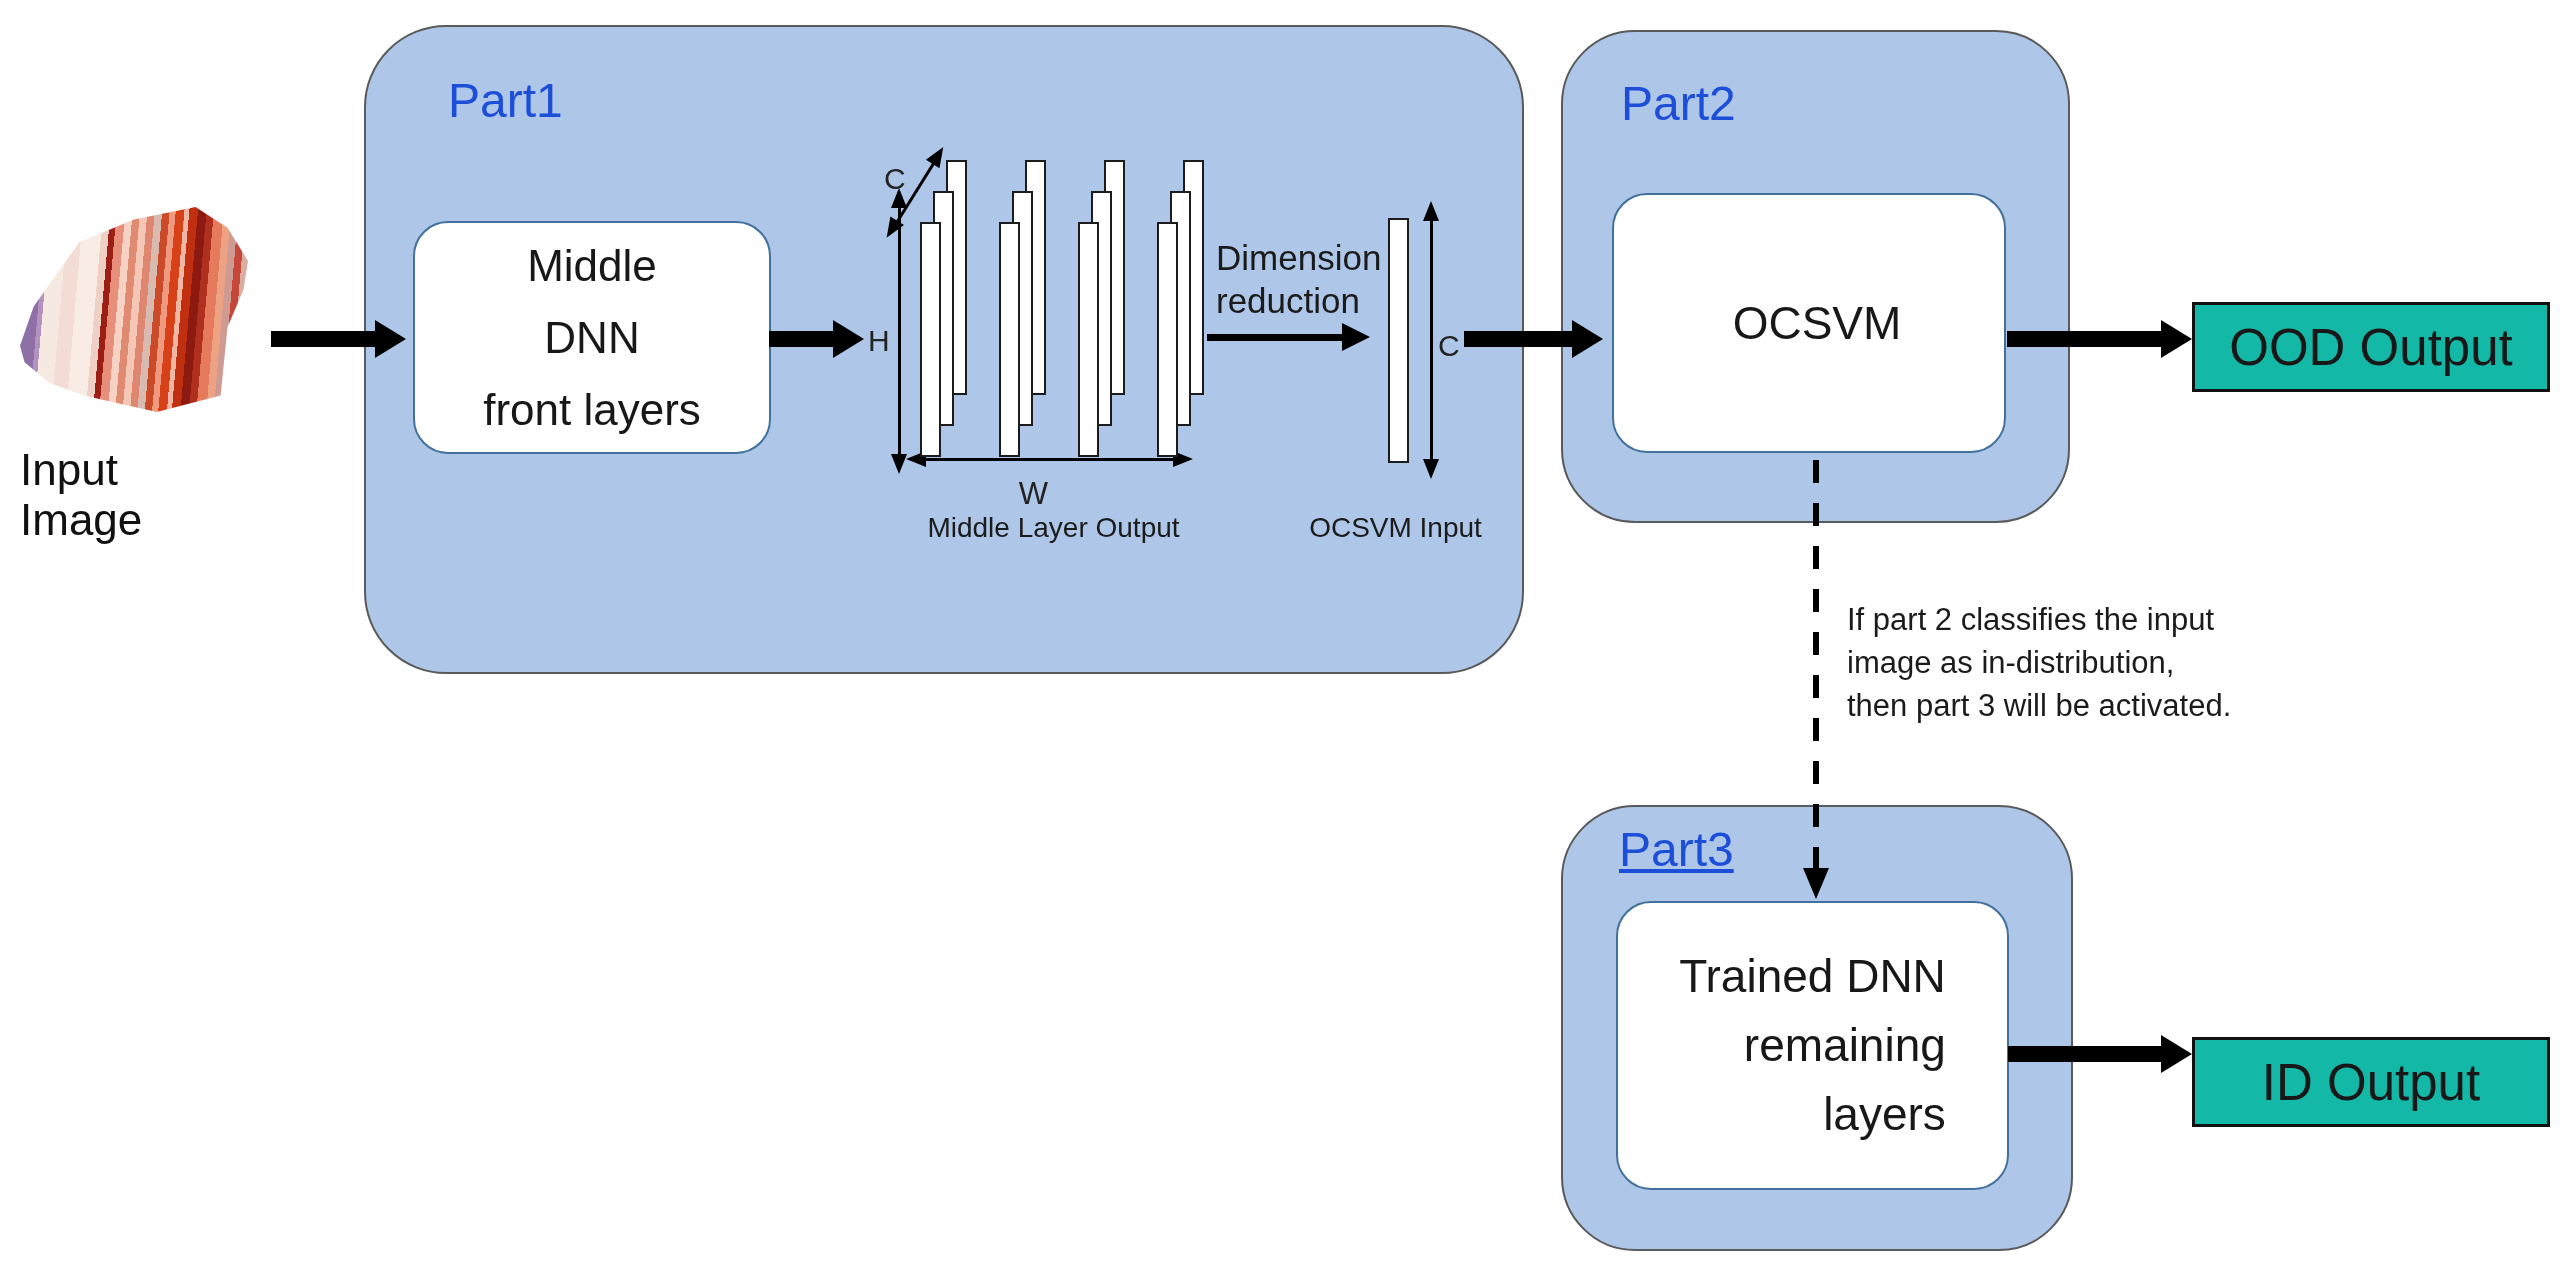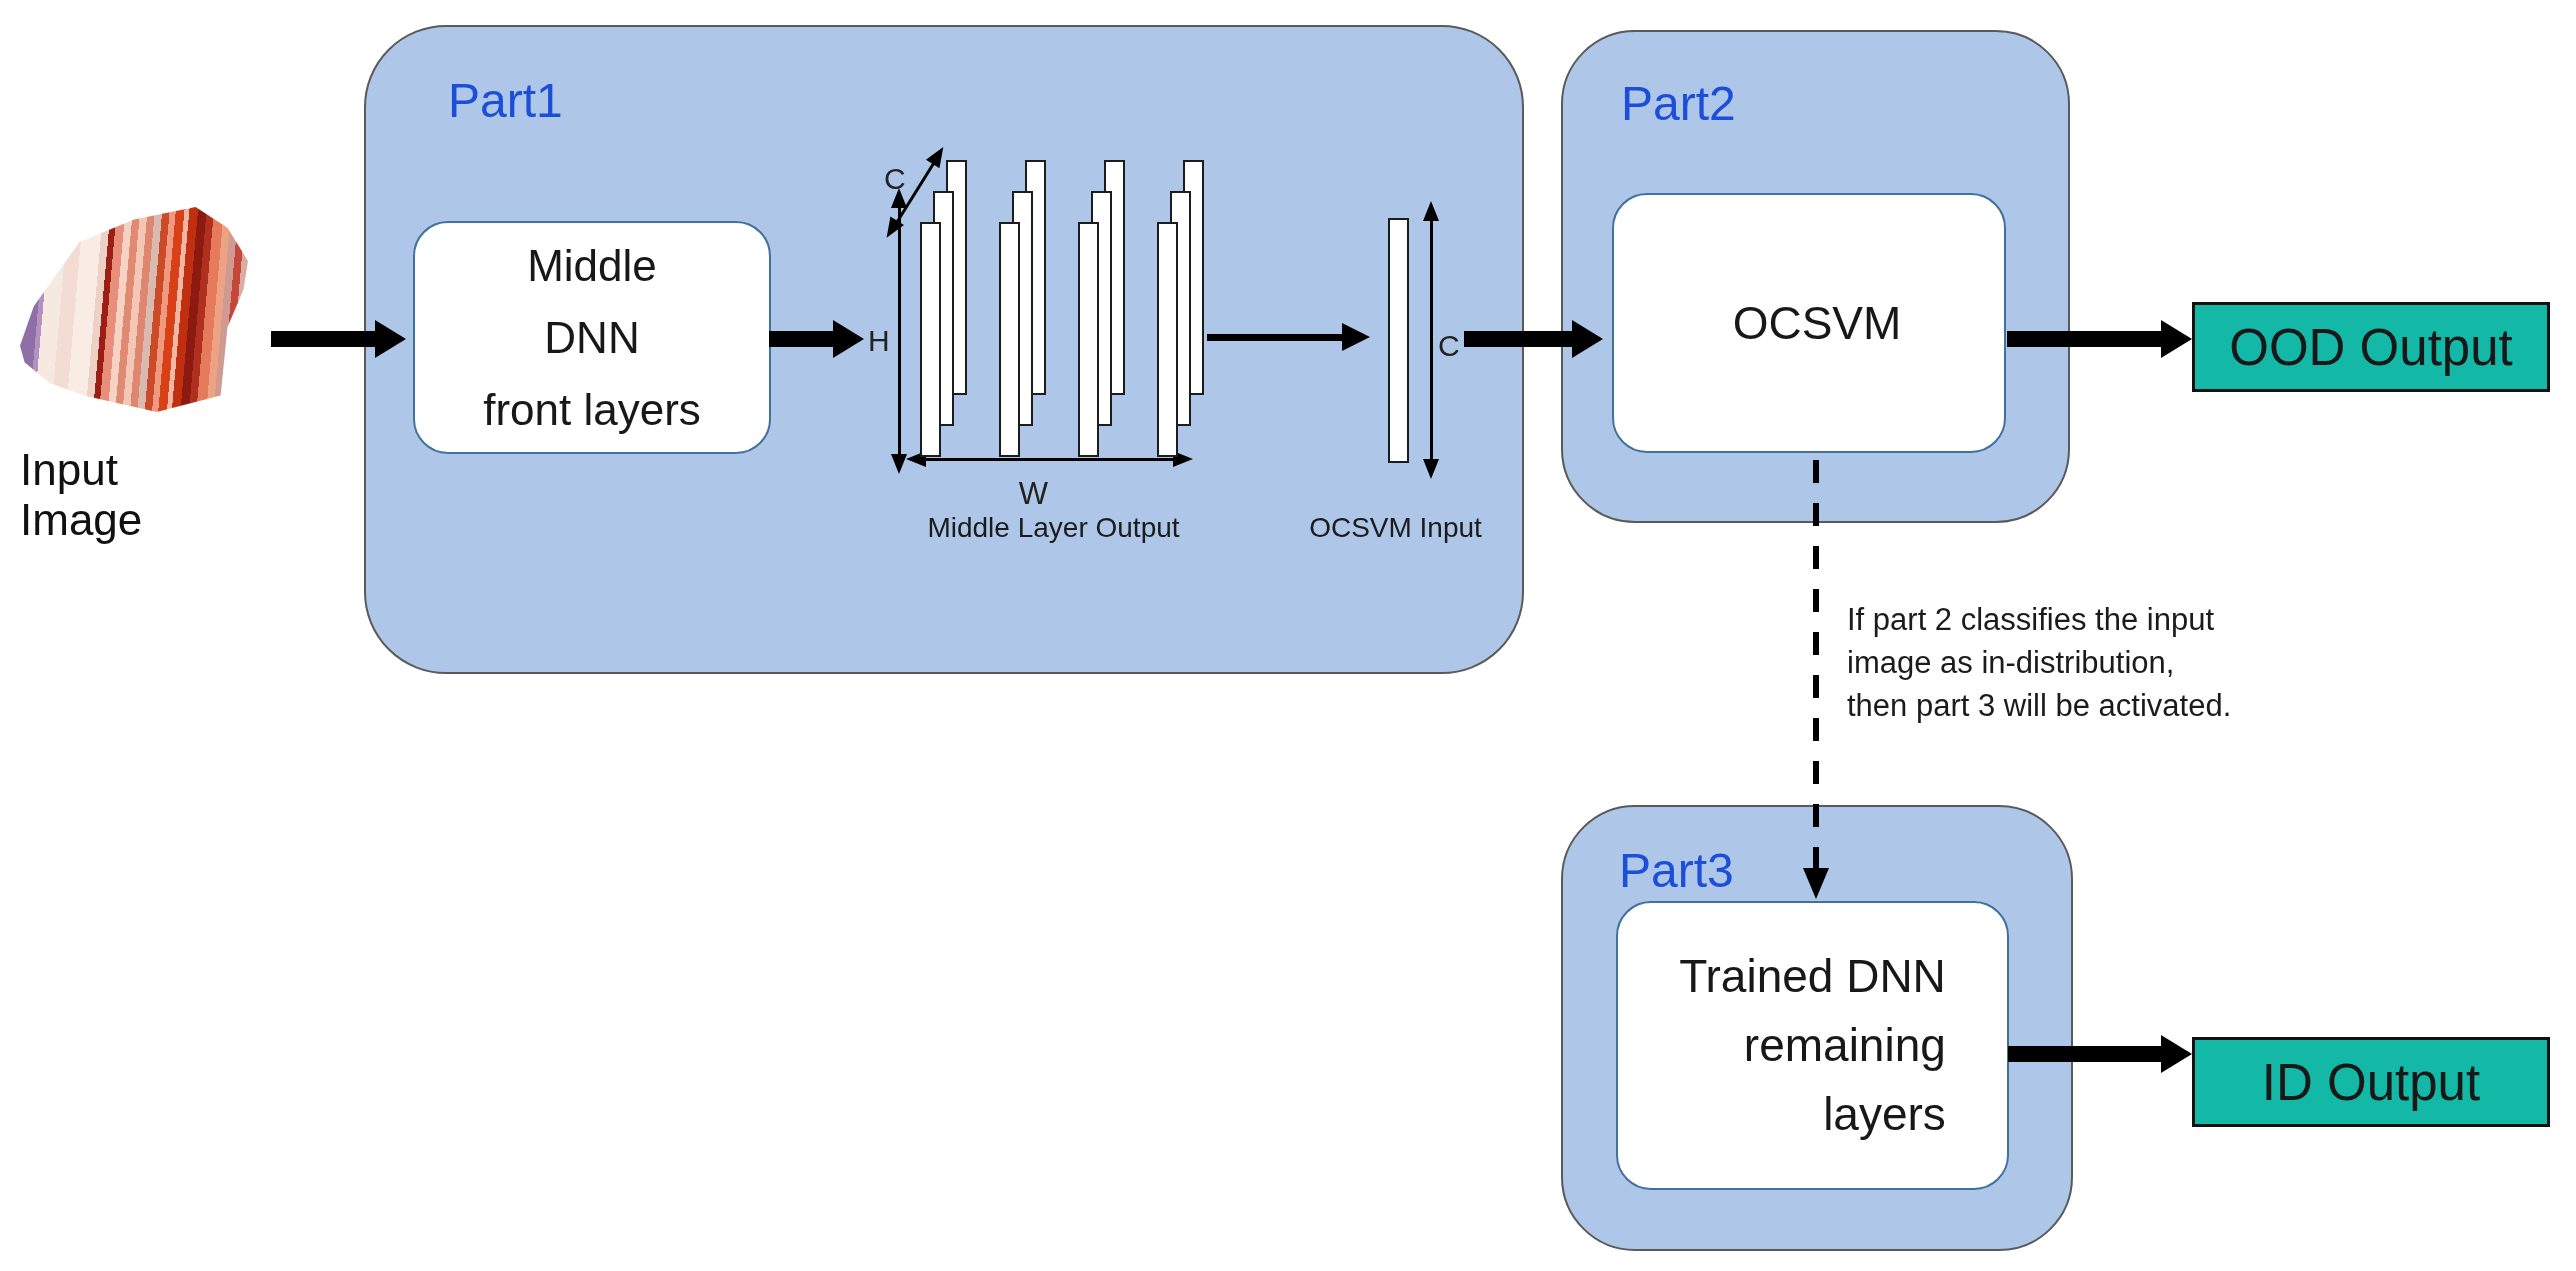--- a/index.html
+++ b/index.html
@@ -131,35 +131,37 @@
     <div class="dbl-h" style="left:514px;top:164px;width:71px;transform:rotate(-58deg);"></div>
 
     <div class="dim-label" style="left:502px;top:297px;">H</div>
     <div class="dbl-v" style="left:532px;top:179px;height:250px;"></div>
 
     <div class="dbl-h" style="left:558px;top:431px;width:251px;"></div>
     <div class="dim-label center" style="left:643px;top:449px;width:49px;font-size:31px;">W</div>
 
     <div class="small-caption center" style="left:523px;top:485px;width:329px;">Middle Layer Output</div>
 
+    <div class="small-caption pre" style="left:850px;top:209px;font-size:35px;line-height:43px;">Dimension
+reduction</div>
     <div class="arrow-med" style="left:841px;top:307px;width:135px;"></div>
 
     <div class="bar" style="left:1022px;top:191px;height:245px;"></div>
     <div class="dbl-v" style="left:1064px;top:192px;height:242px;"></div>
     <div class="dim-label" style="left:1072px;top:302px;">C</div>
     <div class="small-caption center" style="left:906px;top:485px;width:247px;">OCSVM Input</div>
   </div>
 
   <div class="part" style="left:1561px;top:30px;width:509px;height:493px;border-radius:74px;">
     <div class="part-title" style="left:58px;top:44px;">Part2</div>
     <div class="inner-box" style="left:49px;top:161px;width:394px;height:260px;font-size:46px;padding-left:16px;">OCSVM</div>
   </div>
 
   <div class="part" style="left:1561px;top:805px;width:512px;height:446px;border-radius:74px;">
-    <div class="part-title" style="left:56px;top:36px;">Part3</div>
+    <div class="part-title" style="left:56px;top:15px;text-decoration:underline;">Part3</div>
     <div class="inner-box pre" style="left:53px;top:94px;width:393px;height:289px;font-size:46px;line-height:69px;text-align:right;">Trained DNN
 remaining
 layers</div>
   </div>
 
   <div class="out-box" style="left:2192px;top:302px;width:358px;height:90px;">OOD Output</div>
   <div class="out-box" style="left:2192px;top:1009px;width:358px;height:90px;margin-top:28px;">ID Output</div>
 
   <div class="arrow-thick" style="left:271px;top:331px;width:104px;"></div>
   <div class="arrow-thick" style="left:769px;top:331px;width:64px;"></div>

